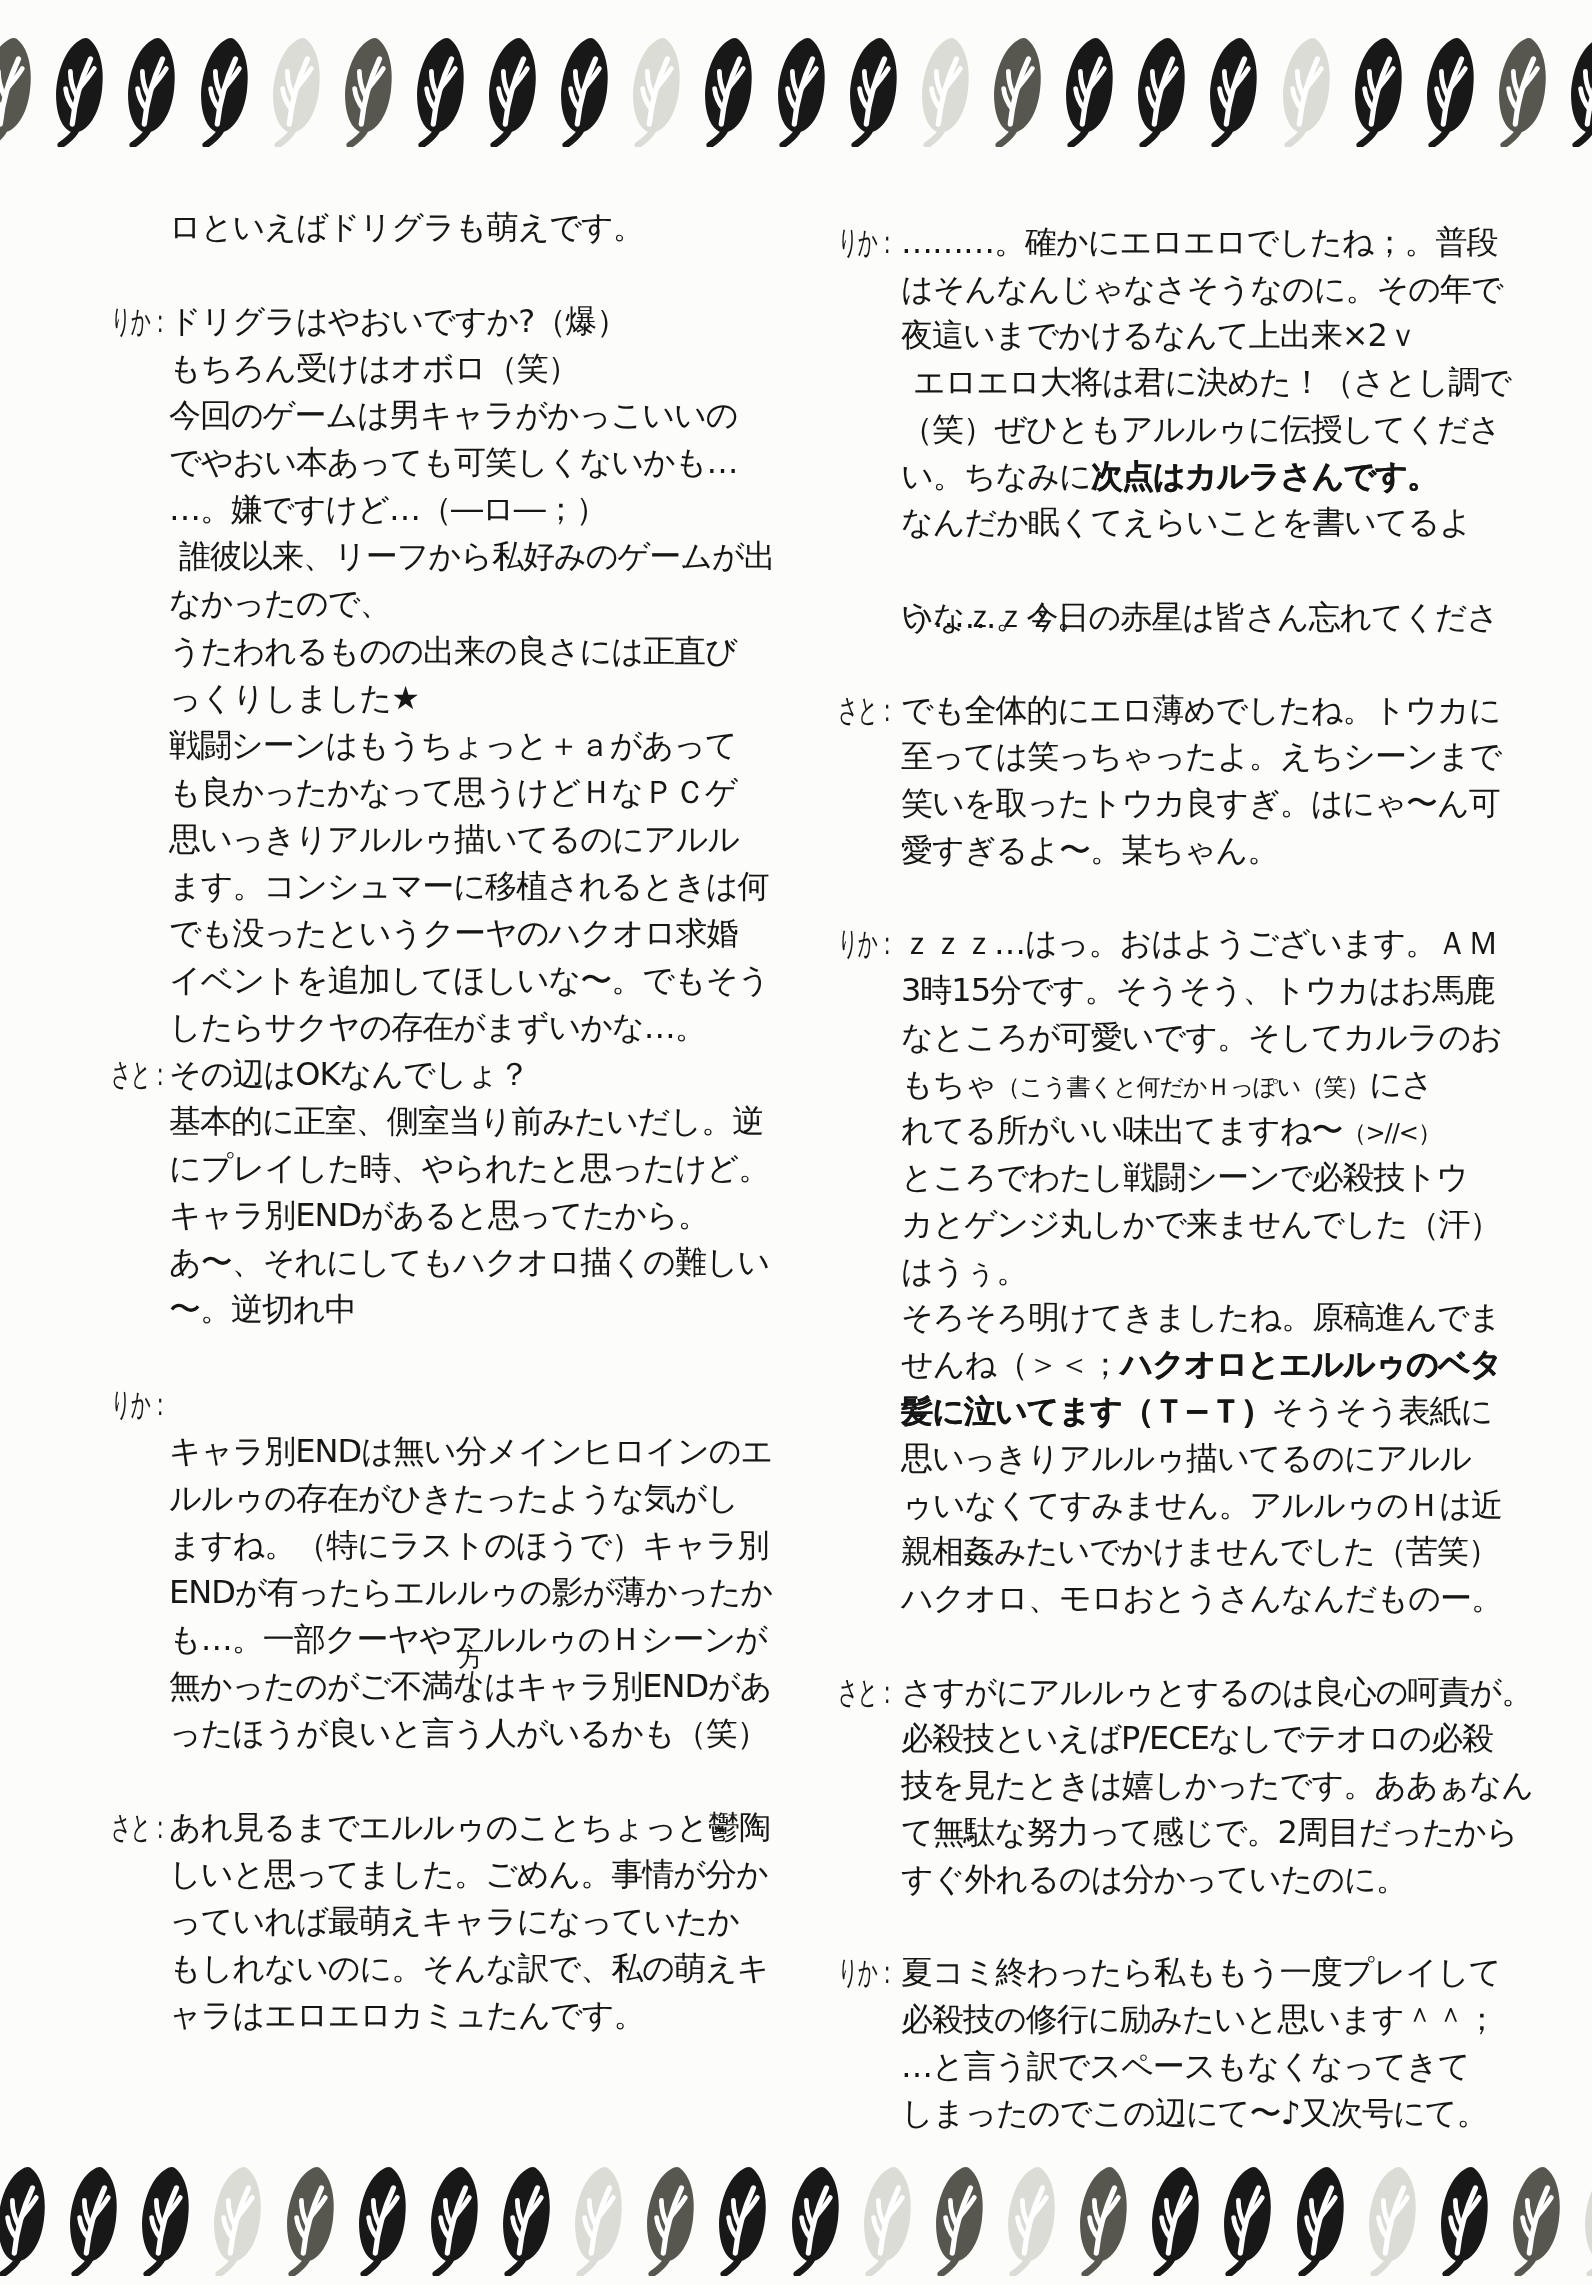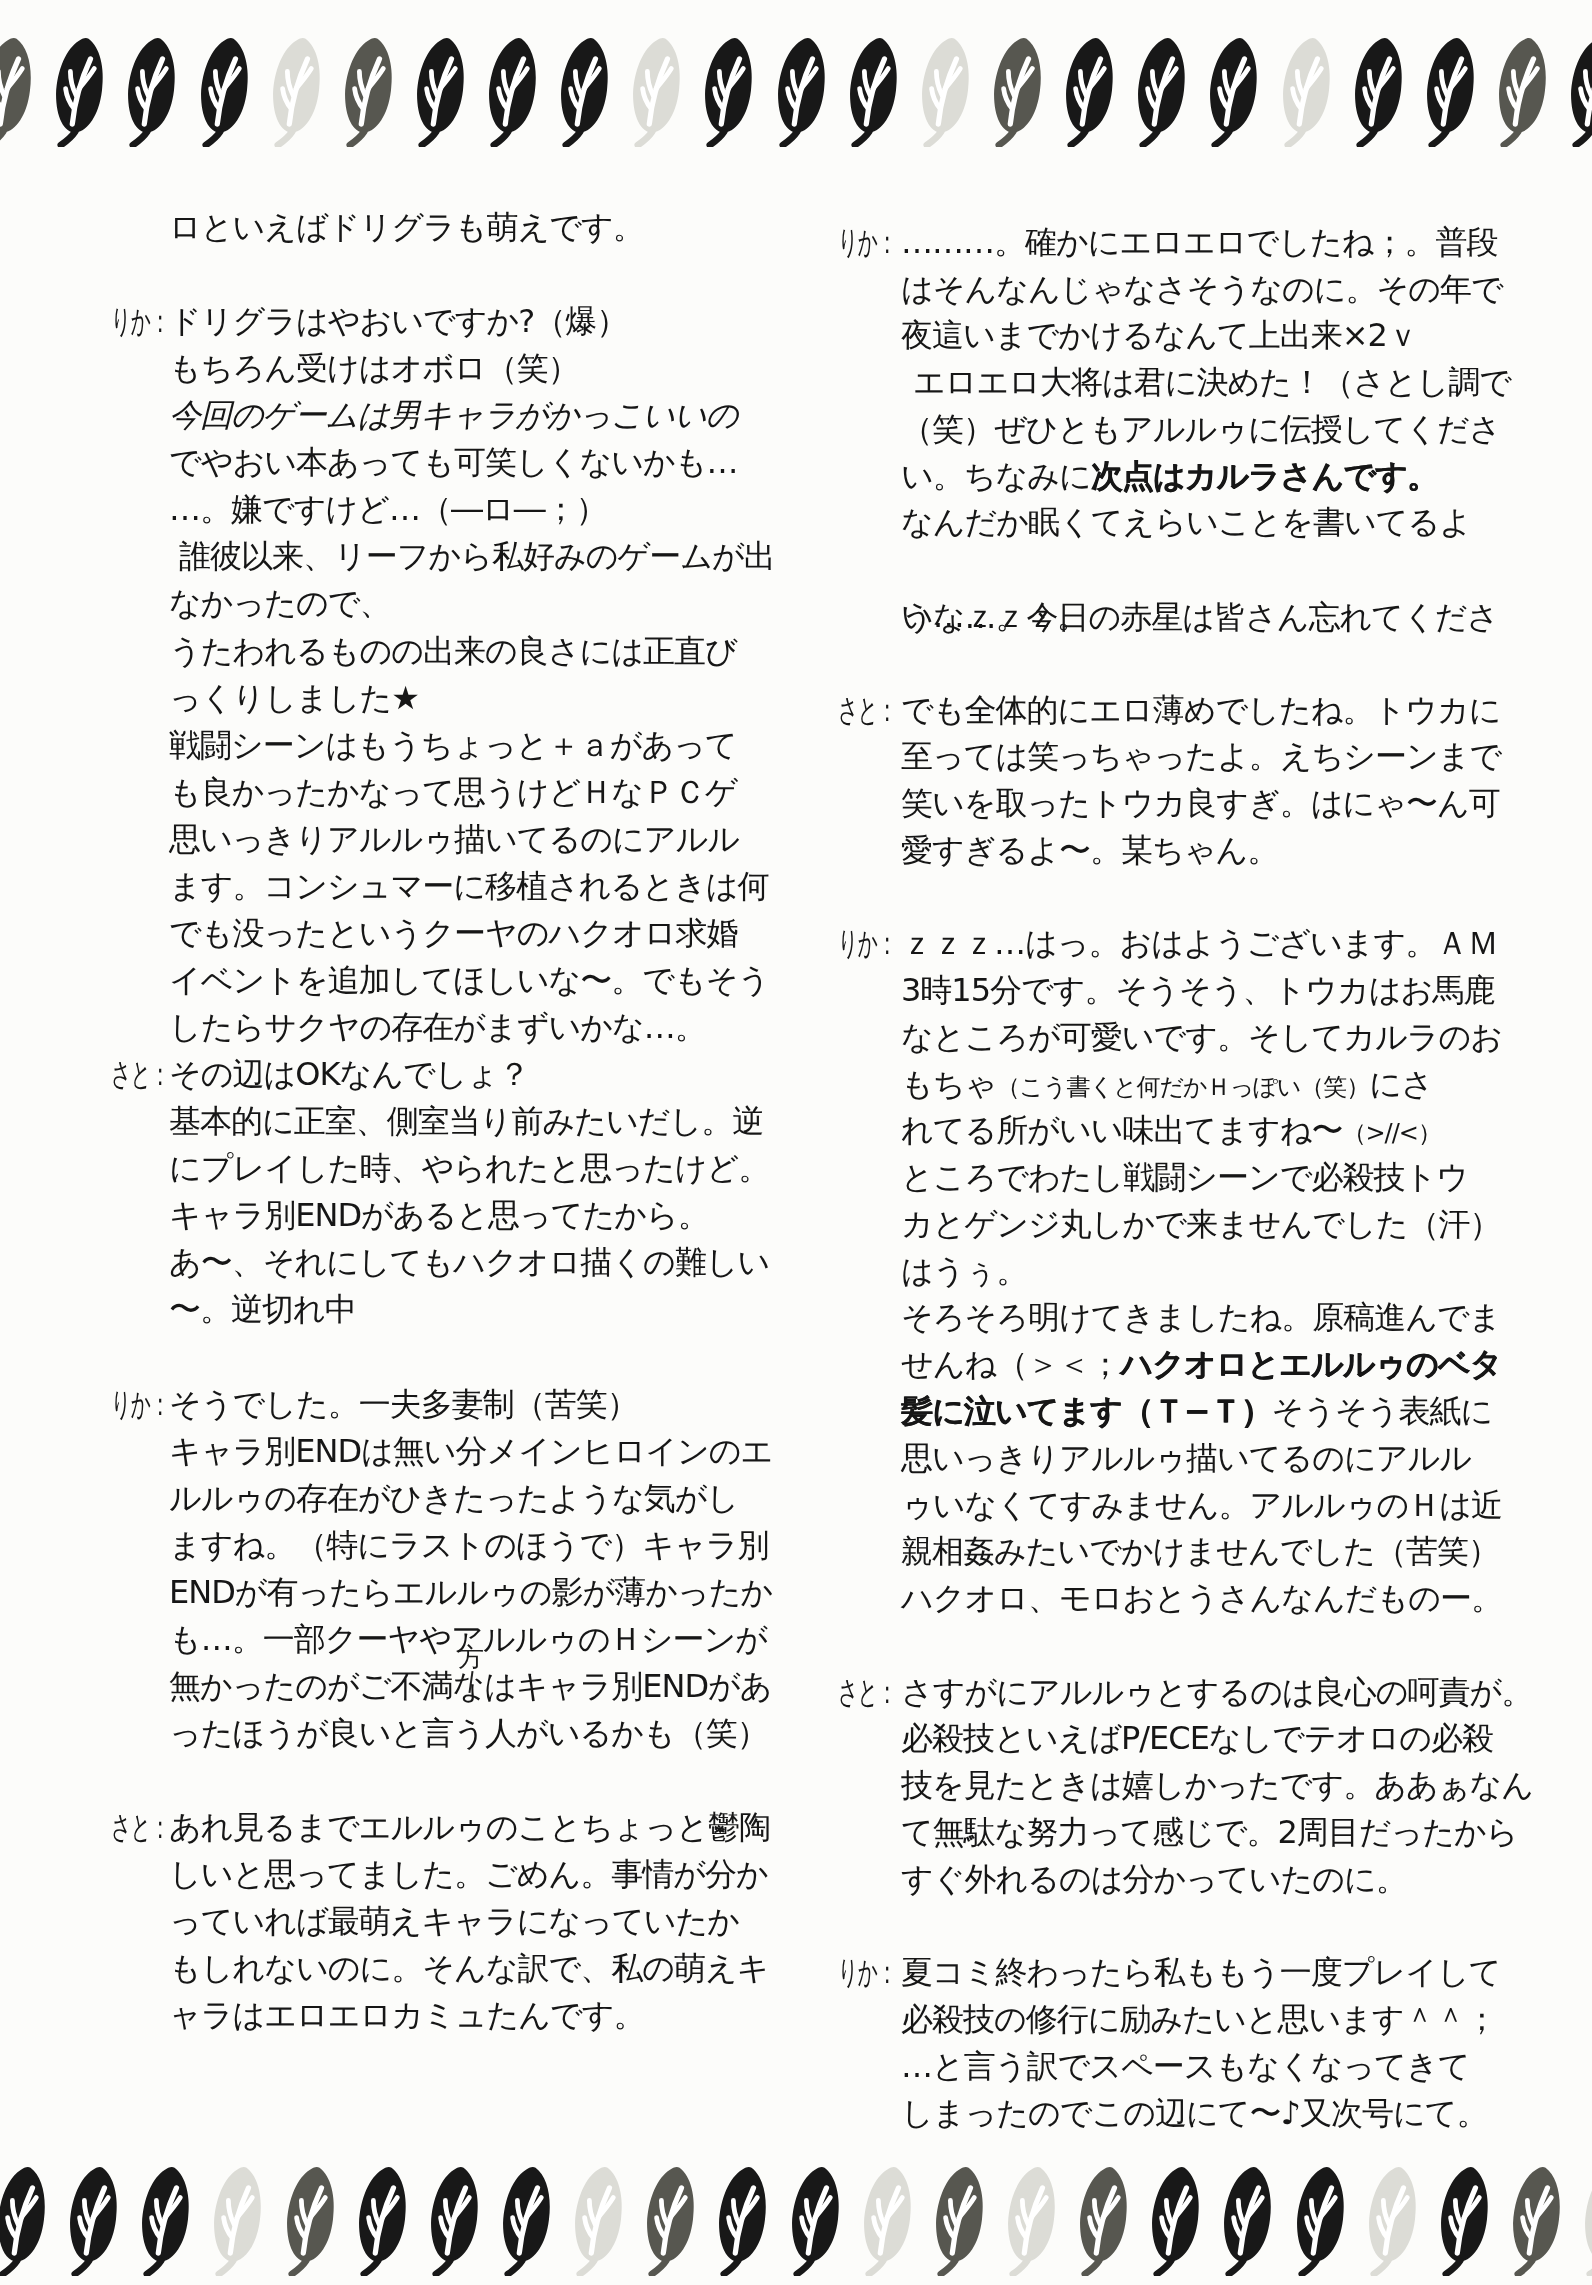--- a/index.html
+++ b/index.html
@@ -206,42 +206,42 @@
       <svg viewBox="0 0 60 116" class="leaf ghost" style="left: 1579px; top: 0px;">
         <use href="#leafshape"></use>
       </svg>
     </div>
 
   <div class="column" id="col-left" style="left: 111px; top: 0px;">
       <div class="tline" style="top: 204px; height: 47px; line-height: 47px;"><span class="ctext" style="padding-left: 58px;"><span>ロといえばドリグラも萌えです。</span></span></div>
       <div class="tline" style="top: 251px; height: 47px; line-height: 47px;"></div>
       <div class="tline" style="top: 298px; height: 47px; line-height: 47px;"><span class="speaker">りか：</span><span class="ctext" style="padding-left: 58px;"><span>ドリグラはやおいですか?（爆）</span></span></div>
       <div class="tline" style="top: 345px; height: 47px; line-height: 47px;"><span class="ctext" style="padding-left: 58px;"><span>もちろん受けはオボロ（笑）</span></span></div>
-      <div class="tline" style="top: 392px; height: 47px; line-height: 47px;"><span class="ctext" style="padding-left: 58px; font-style: italic;"><span>今回のゲームは男キャラがかっこいいの</span></span></div>
+      <div class="tline" style="top: 392px; height: 47px; line-height: 47px;"><span class="ctext" style="padding-left: 58px;"><span>今回のゲームは男キャラがかっこいいの</span></span></div>
       <div class="tline" style="top: 439px; height: 47px; line-height: 47px;"><span class="ctext" style="padding-left: 58px;"><span>でやおい本あっても可笑しくないかも…</span></span></div>
       <div class="tline" style="top: 486px; height: 47px; line-height: 47px;"><span class="ctext" style="padding-left: 58px;"><span>…。嫌ですけど…（―ロ―；）</span></span></div>
       <div class="tline" style="top: 533px; height: 47px; line-height: 47px;"><span class="ctext" style="padding-left: 68px;"><span>誰彼以来、リーフから私好みのゲームが出</span></span></div>
       <div class="tline" style="top: 580px; height: 47px; line-height: 47px;"><span class="ctext" style="padding-left: 58px;"><span>なかったので、</span></span></div>
       <div class="tline" style="top: 628px; height: 47px; line-height: 47px;"><span class="ctext" style="padding-left: 58px;"><span>うたわれるものの出来の良さには正直び</span></span></div>
       <div class="tline" style="top: 675px; height: 47px; line-height: 47px;"><span class="ctext" style="padding-left: 58px;"><span>っくりしました★</span></span></div>
       <div class="tline" style="top: 722px; height: 47px; line-height: 47px;"><span class="ctext" style="padding-left: 58px;"><span>戦闘シーンはもうちょっと＋ａがあって</span></span></div>
       <div class="tline" style="top: 769px; height: 47px; line-height: 47px;"><span class="ctext" style="padding-left: 58px;"><span>も良かったかなって思うけどＨなＰＣゲ</span></span></div>
       <div class="tline" style="top: 816px; height: 47px; line-height: 47px;"><span class="ctext" style="padding-left: 58px;"><span>思いっきりアルルゥ描いてるのにアルル</span></span></div>
       <div class="tline" style="top: 863px; height: 47px; line-height: 47px;"><span class="ctext" style="padding-left: 58px;"><span>ます。コンシュマーに移植されるときは何</span></span></div>
       <div class="tline" style="top: 910px; height: 47px; line-height: 47px;"><span class="ctext" style="padding-left: 58px;"><span>でも没ったというクーヤのハクオロ求婚</span></span></div>
       <div class="tline" style="top: 957px; height: 47px; line-height: 47px;"><span class="ctext" style="padding-left: 58px;"><span>イベントを追加してほしいな〜。でもそう</span></span></div>
       <div class="tline" style="top: 1004px; height: 47px; line-height: 47px;"><span class="ctext" style="padding-left: 58px;"><span>したらサクヤの存在がまずいかな…。</span></span></div>
       <div class="tline" style="top: 1051px; height: 47px; line-height: 47px;"><span class="speaker">さと：</span><span class="ctext" style="padding-left: 58px;"><span>その辺はOKなんでしょ？</span></span></div>
       <div class="tline" style="top: 1098px; height: 47px; line-height: 47px;"><span class="ctext" style="padding-left: 58px;"><span>基本的に正室、側室当り前みたいだし。逆</span></span></div>
       <div class="tline" style="top: 1145px; height: 47px; line-height: 47px;"><span class="ctext" style="padding-left: 58px;"><span>にプレイした時、やられたと思ったけど。</span></span></div>
       <div class="tline" style="top: 1192px; height: 47px; line-height: 47px;"><span class="ctext" style="padding-left: 58px;"><span>キャラ別ENDがあると思ってたから。</span></span></div>
       <div class="tline" style="top: 1239px; height: 47px; line-height: 47px;"><span class="ctext" style="padding-left: 58px;"><span>あ〜、それにしてもハクオロ描くの難しい</span></span></div>
       <div class="tline" style="top: 1286px; height: 47px; line-height: 47px;"><span class="ctext" style="padding-left: 58px;"><span>〜。逆切れ中</span></span></div>
       <div class="tline" style="top: 1333px; height: 47px; line-height: 47px;"></div>
-      <div class="tline" style="top: 1381px; height: 47px; line-height: 47px;"><span class="speaker">りか：</span><span class="ctext" style="padding-left: 58px;"><span>そうでした。一夫多妻制（苦笑）</span></span></div>
+      <div class="tline" style="top: 1381px; height: 47px; line-height: 47px;"><span class="speaker">りか：</span></div>
       <div class="tline" style="top: 1428px; height: 47px; line-height: 47px;"><span class="ctext" style="padding-left: 58px;"><span>キャラ別ENDは無い分メインヒロインのエ</span></span></div>
       <div class="tline" style="top: 1475px; height: 47px; line-height: 47px;"><span class="ctext" style="padding-left: 58px;"><span>ルルゥの存在がひきたったような気がし</span></span></div>
       <div class="tline" style="top: 1522px; height: 47px; line-height: 47px;"><span class="ctext" style="padding-left: 58px;"><span>ますね。（特にラストのほうで）キャラ別</span></span></div>
       <div class="tline" style="top: 1569px; height: 47px; line-height: 47px;"><span class="ctext" style="padding-left: 58px;"><span>ENDが有ったらエルルゥの影が薄かったか</span></span></div>
       <div class="tline" style="top: 1616px; height: 47px; line-height: 47px;"><span class="ctext" style="padding-left: 58px;"><span>も…。一部クーヤやアルルゥのＨシーンが</span></span></div>
       <div class="tline" style="top: 1663px; height: 47px; line-height: 47px;"><span class="ctext" style="padding-left: 58px;"><span>無かったのがご不満なはキャラ別ENDがあ</span></span></div>
       <div class="tline" style="top: 1710px; height: 47px; line-height: 47px;"><span class="ctext" style="padding-left: 58px;"><span>ったほうが良いと言う人がいるかも（笑）</span></span></div>
       <div class="tline" style="top: 1757px; height: 47px; line-height: 47px;"></div>
       <div class="tline" style="top: 1804px; height: 47px; line-height: 47px;"><span class="speaker">さと：</span><span class="ctext" style="padding-left: 58px;"><span>あれ見るまでエルルゥのことちょっと鬱陶</span></span></div>
       <div class="tline" style="top: 1851px; height: 47px; line-height: 47px;"><span class="ctext" style="padding-left: 58px;"><span>しいと思ってました。ごめん。事情が分か</span></span></div>

